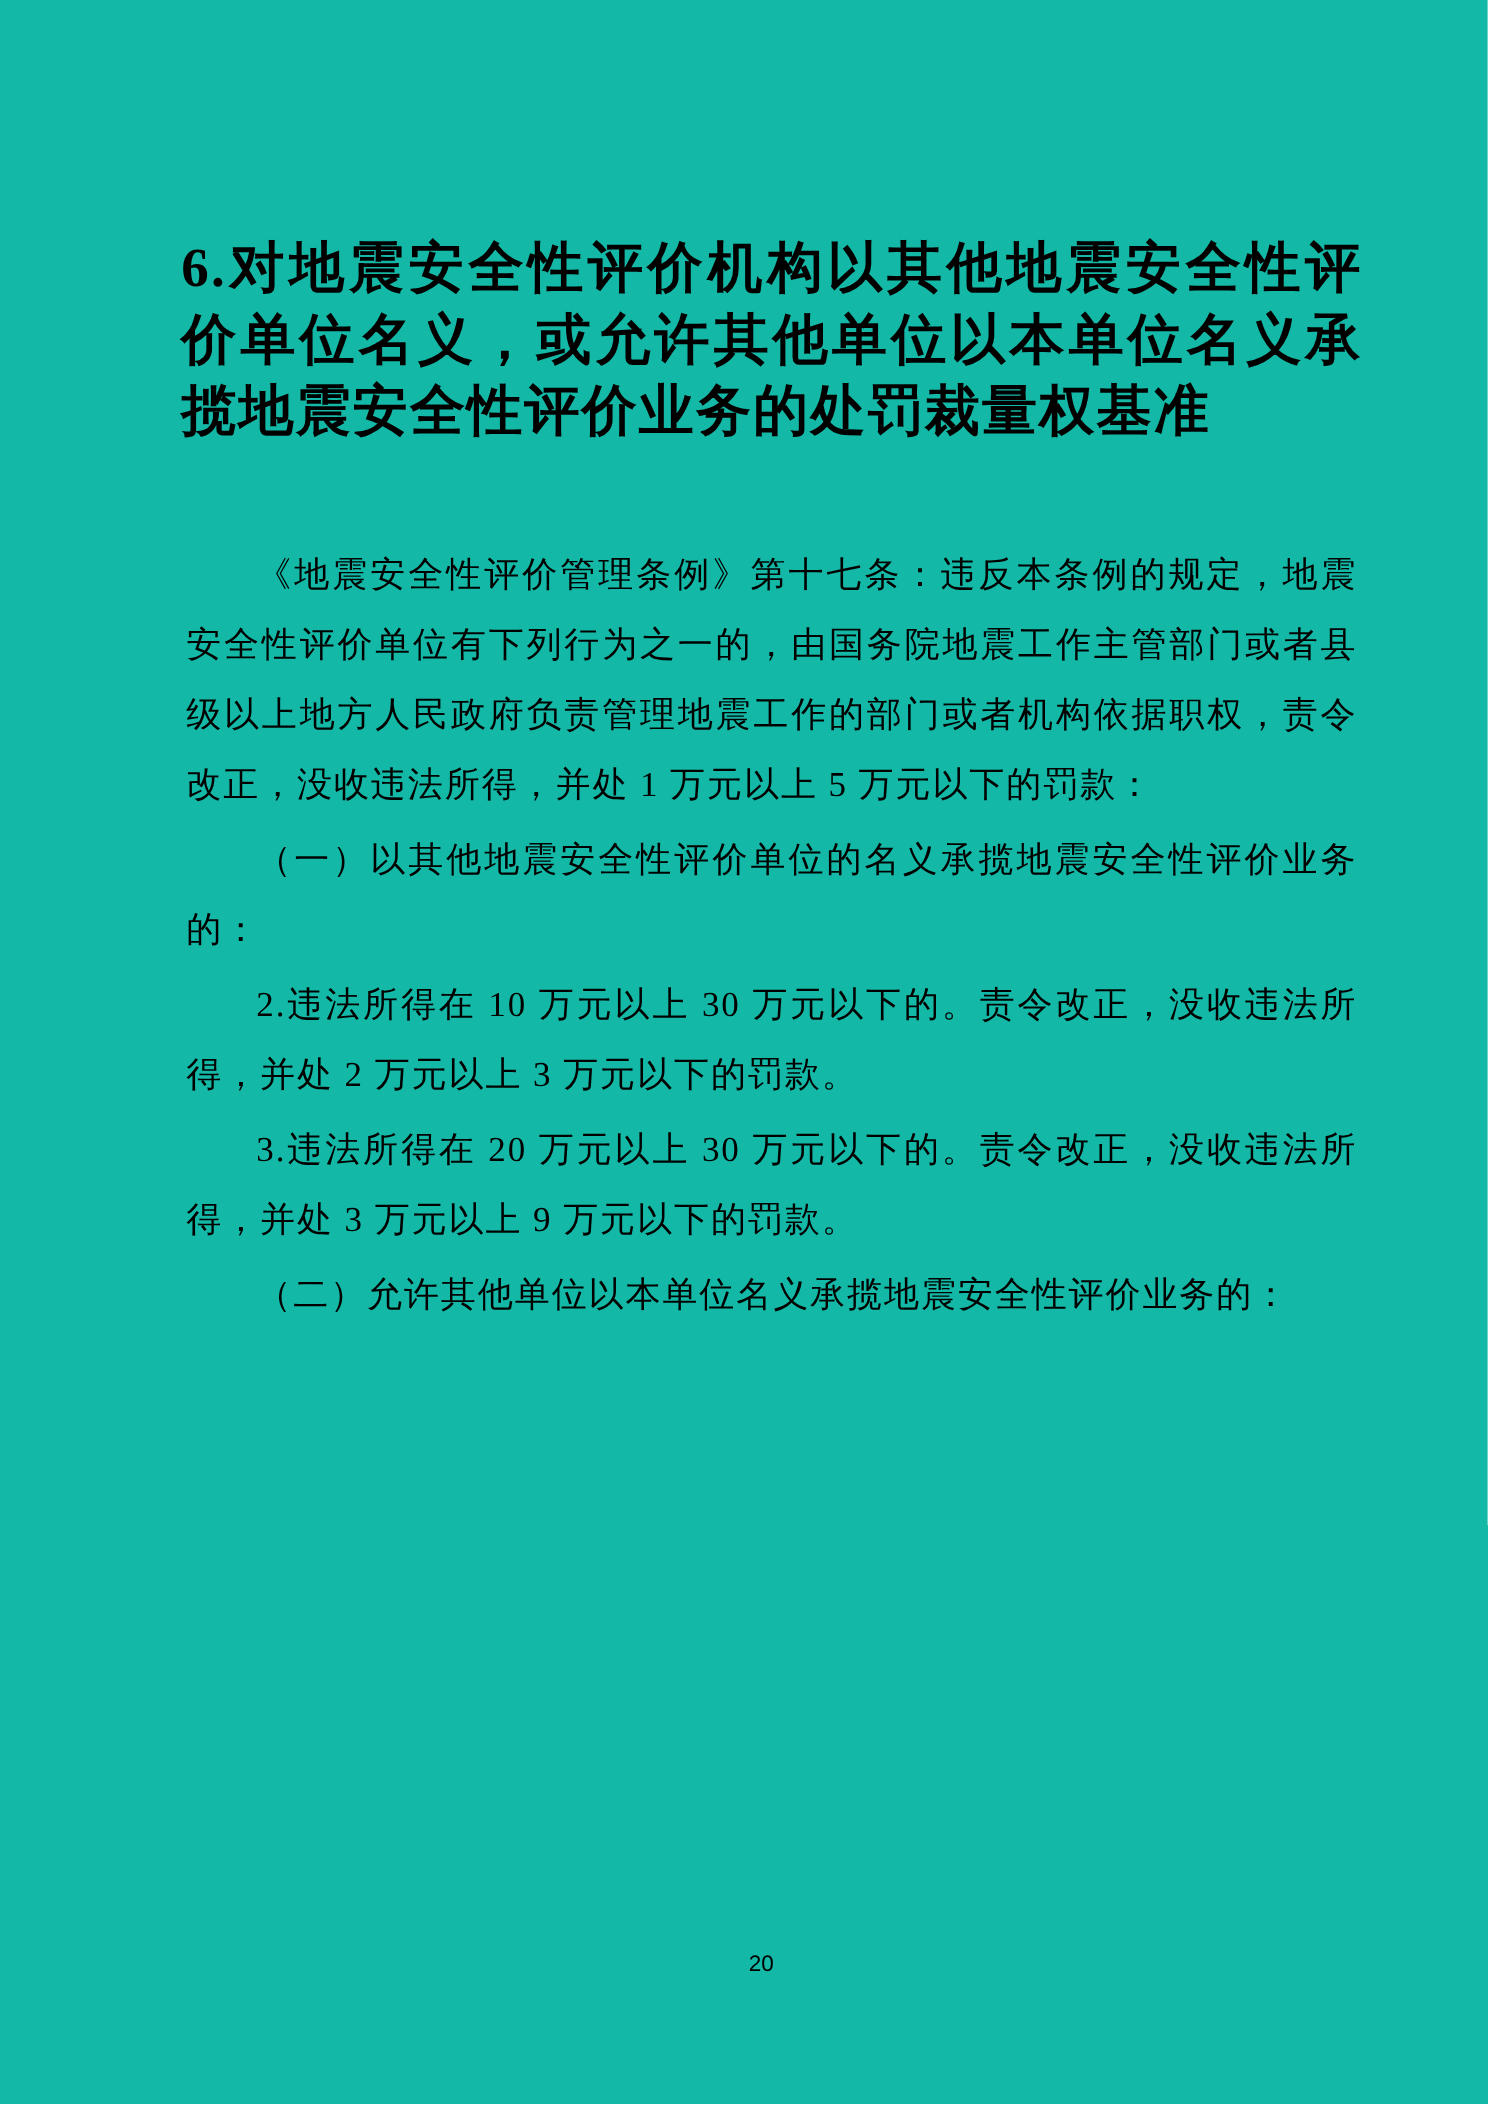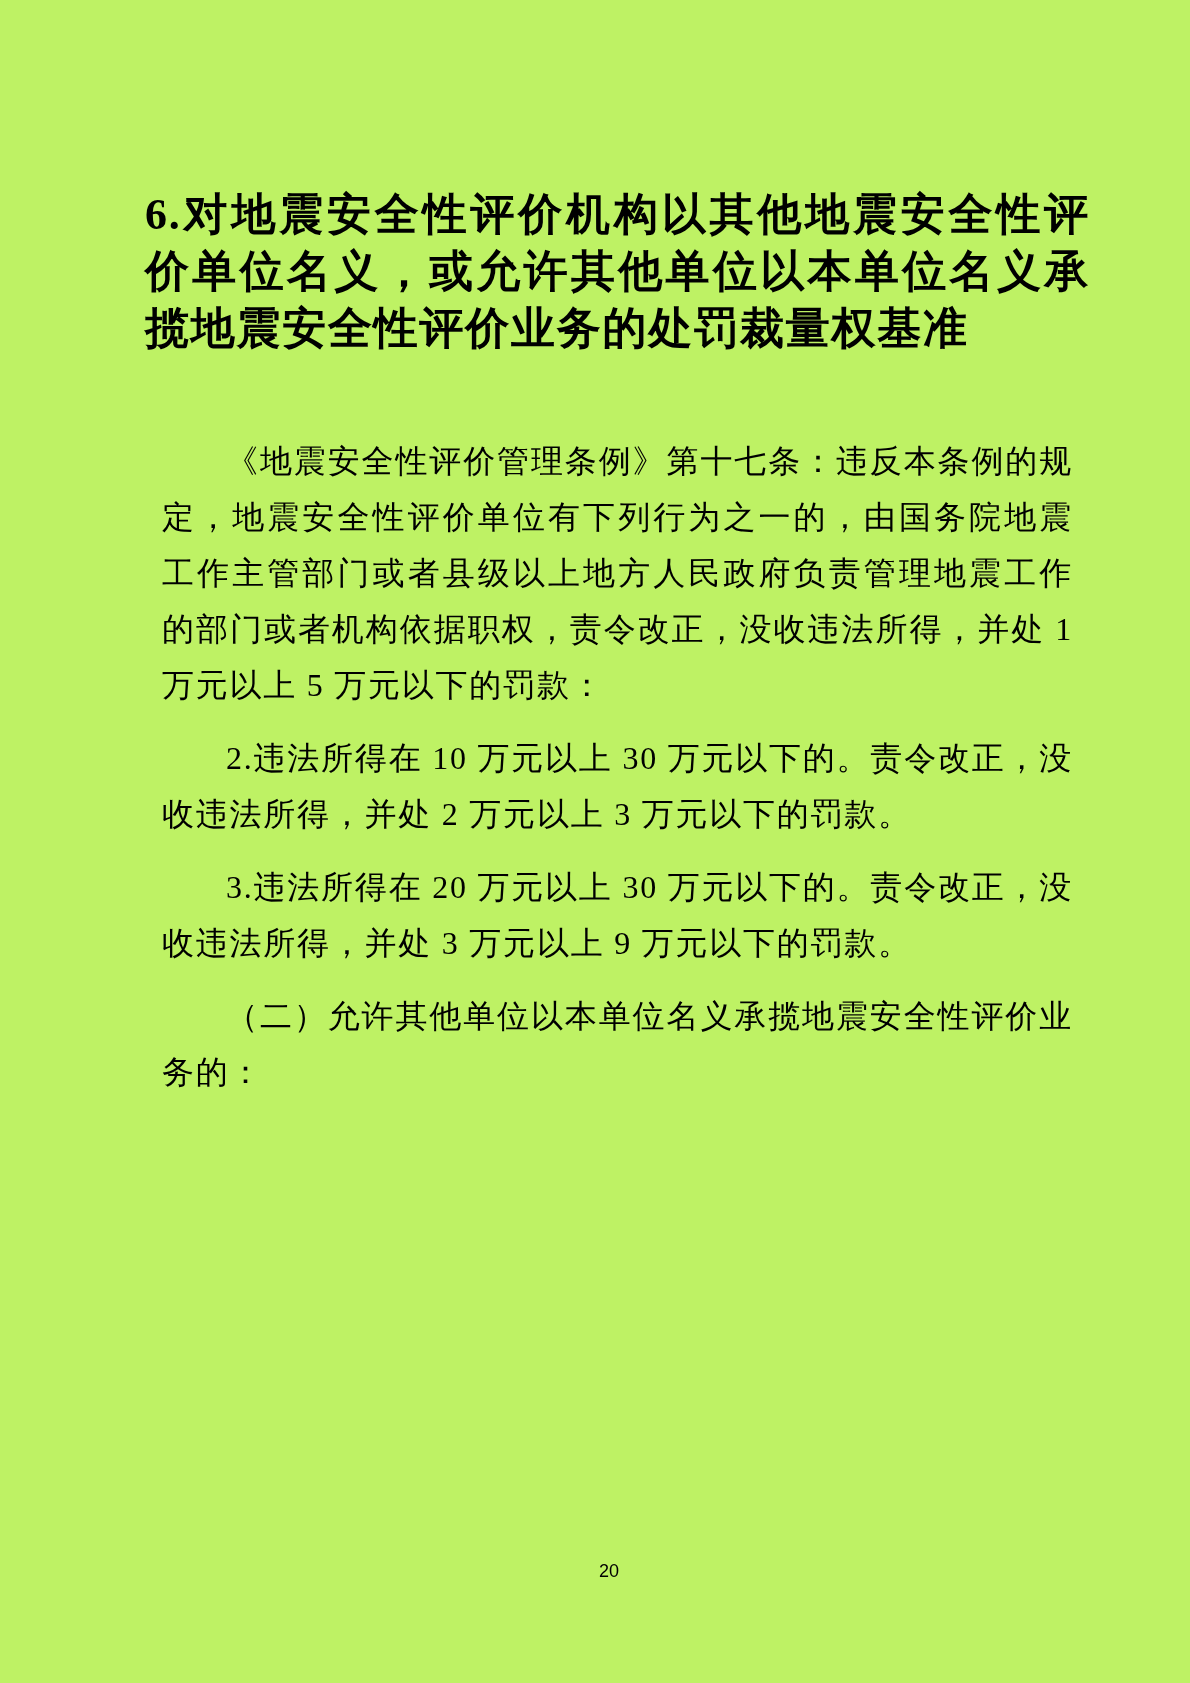--- a/index.html
+++ b/index.html
@@ -11,40 +11,40 @@
     height: 1683px;
     background: #ffffff;
     position: relative;
     font-family: "Liberation Serif", "DejaVu Serif", serif;
     color: #000000;
     overflow: hidden;
   }
   .page {
     position: absolute;
     inset: 0;
-    background: #bef264;
+    background: #14b8a6;
   }
   .content {
     position: absolute;
     left: 145px;
     top: 186px;
     width: 945px;
   }
   .doc-title {
     margin: 0 0 76px 0;
     font-size: 44px;
     line-height: 57px;
     font-weight: bold;
     text-align: justify;
     letter-spacing: 0.04em;
     font-family: "Liberation Serif", "DejaVu Serif", serif;
   }
   .body-text .para {
-    margin: 17px;
-    font-size: 32px;
+    margin: 4px;
+    font-size: 28px;
     line-height: 56px;
     text-indent: 2em;
     text-align: justify;
     letter-spacing: 0.055em;
     font-family: "Liberation Serif", "DejaVu Serif", serif;
   }
   .page-number {
     position: absolute;
     left: 14px;
     top: 1556px;
@@ -57,19 +57,20 @@
   }
 </style>
 </head>
 <body>
 
 <div class="page">
   <div class="content">
     <h1 class="doc-title">6.对地震安全性评价机构以其他地震安全性评价单位名义，或允许其他单位以本单位名义承揽地震安全性评价业务的处罚裁量权基准</h1>
     <div class="body-text">
         <p class="para">《地震安全性评价管理条例》第十七条：违反本条例的规定，地震安全性评价单位有下列行为之一的，由国务院地震工作主管部门或者县级以上地方人民政府负责管理地震工作的部门或者机构依据职权，责令改正，没收违法所得，并处 1 万元以上 5 万元以下的罚款：</p>
+        <p class="para">（一）以其他地震安全性评价单位的名义承揽地震安全性评价业务的：</p>
         <p class="para">2.违法所得在 10 万元以上 30 万元以下的。责令改正，没收违法所得，并处 2 万元以上 3 万元以下的罚款。</p>
         <p class="para">3.违法所得在 20 万元以上 30 万元以下的。责令改正，没收违法所得，并处 3 万元以上 9 万元以下的罚款。</p>
         <p class="para">（二）允许其他单位以本单位名义承揽地震安全性评价业务的：</p>
       </div>
   </div>
   <div class="page-number">20</div>
 </div>
 
 </body></html>

